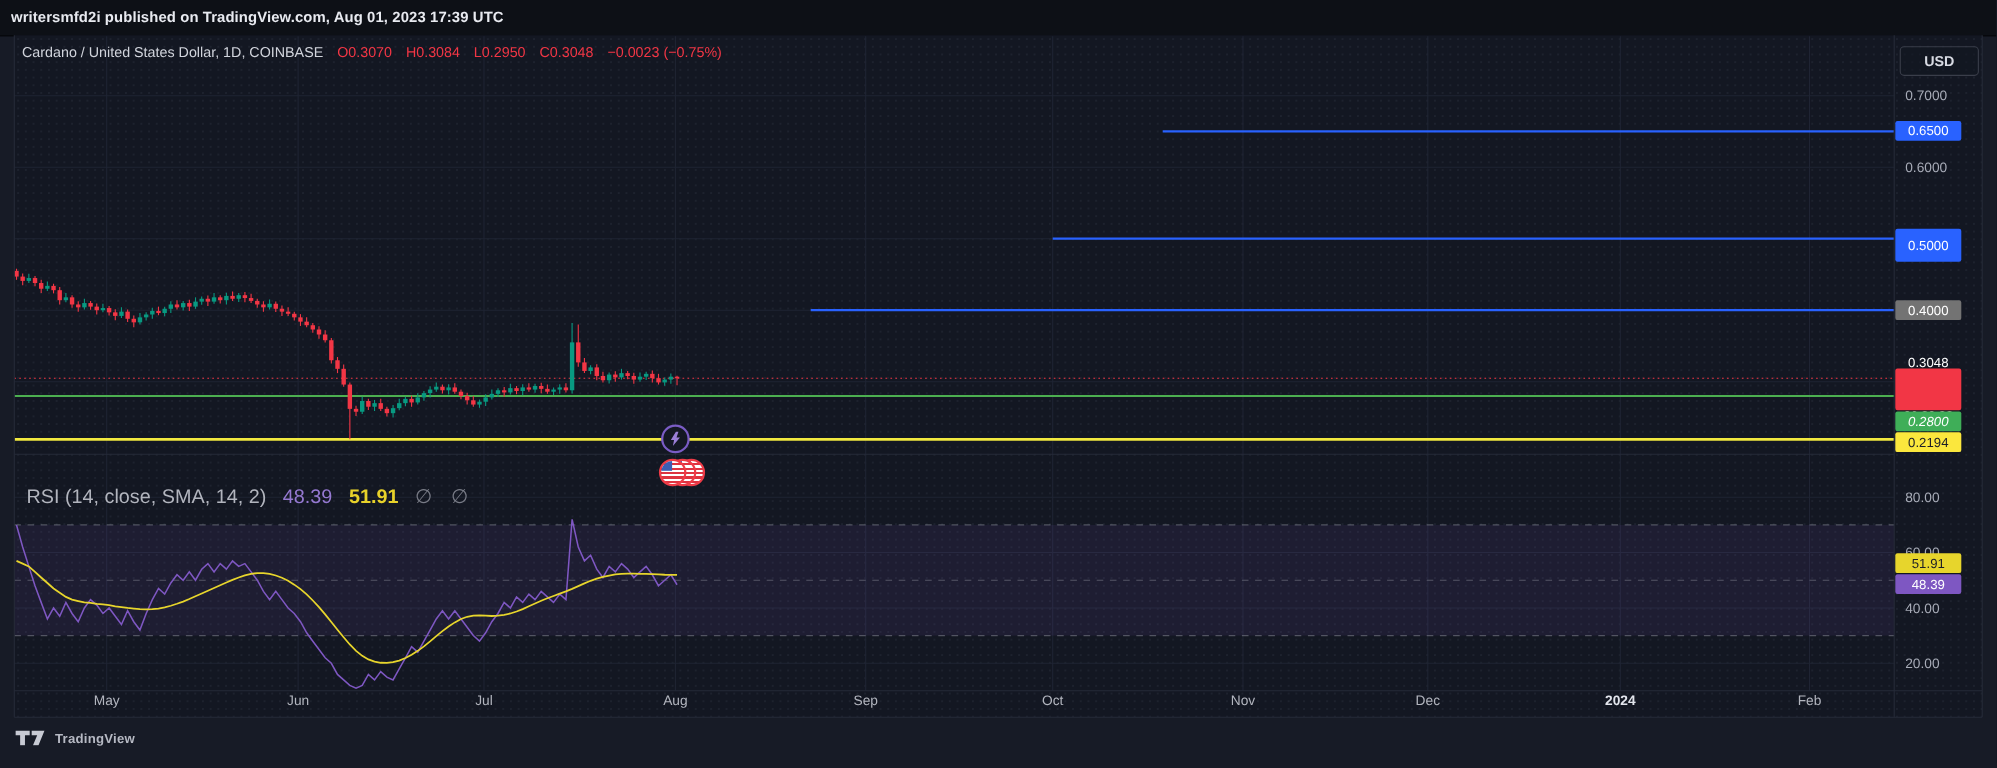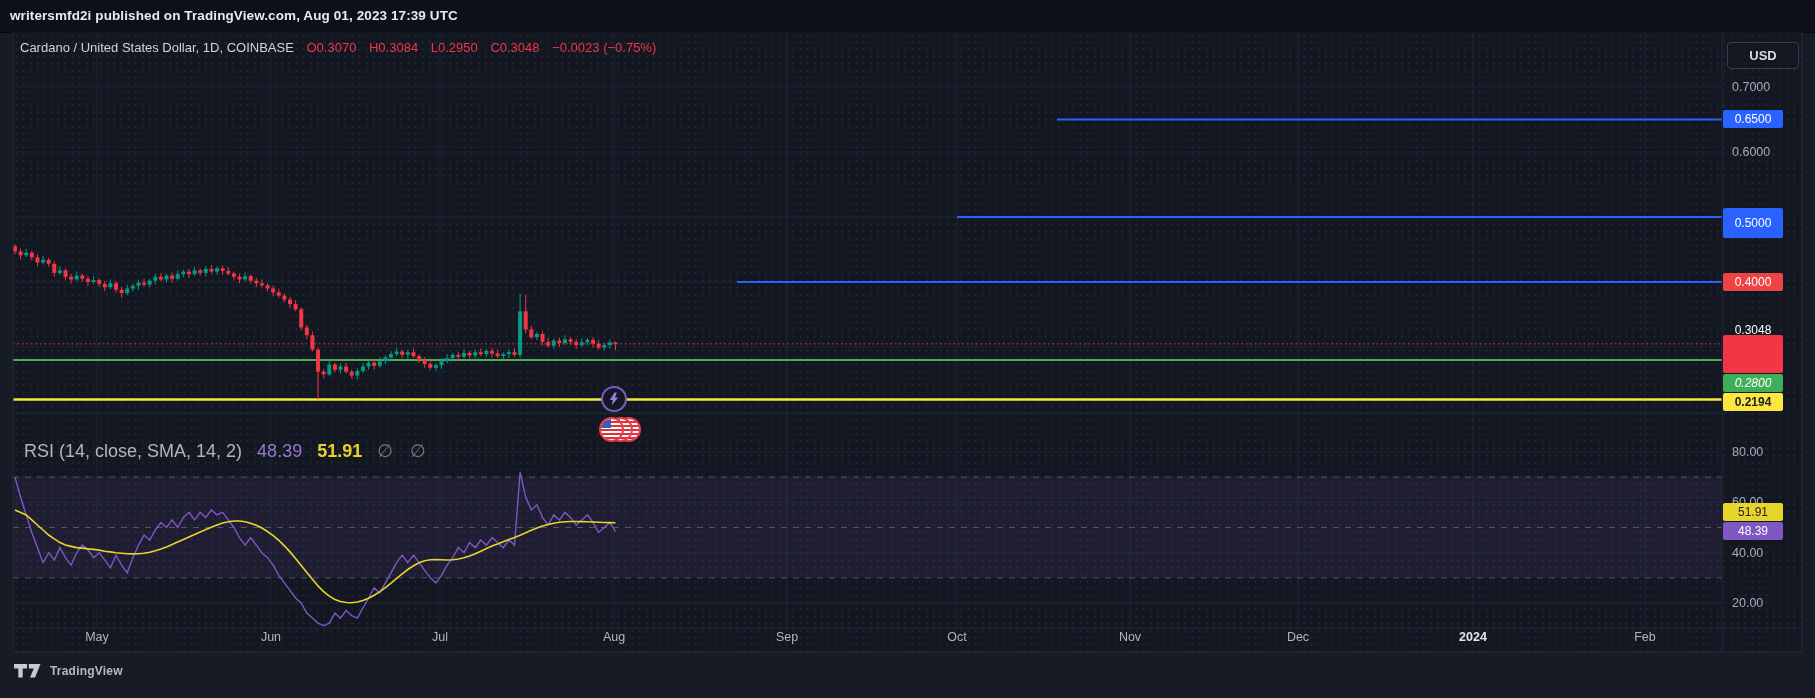--- a/index.html
+++ b/index.html
@@ -355,31 +355,31 @@
     <div class="pricelabel" style="top: 452px;">80.00</div>
     <div class="pricelabel" style="top: 502px;">60.00</div>
     <div class="pricelabel" style="top: 553px;">40.00</div>
     <div class="pricelabel" style="top: 603px;">20.00</div>
     <div class="badge" style="top: 110px; height: 18px; background: rgb(41, 98, 255); color: rgb(255, 255, 255);">
       <div>0.6500</div>
     </div>
     <div class="badge" style="top: 208px; height: 30px; background: rgb(41, 98, 255); color: rgb(255, 255, 255);">
       <div>0.5000</div>
     </div>
-    <div class="badge" style="top: 273px; height: 18px; background: #ef4444; color: rgb(255, 255, 255);">
+    <div class="badge" style="top: 273px; height: 18px; background: #737373; color: rgb(255, 255, 255);">
       <div>0.4000</div>
     </div>
     <div class="badge" style="top: 335px; height: 38px; background: rgb(242, 54, 69); color: rgb(255, 255, 255);">
       <div>0.3048</div>
       <div class="sub" style="color: rgb(255, 215, 217); margin-top: 33px;">06:20:32</div>
     </div>
     <div class="badge" style="top: 374px; height: 18px; background: rgb(63, 174, 88); color: rgb(255, 255, 255); font-style: italic;">
       <div>0.2800</div>
     </div>
-    <div class="badge" style="top: 393px; height: 18px; background: rgb(251, 231, 61); color: rgb(28, 30, 39); font-weight: bold;">
+    <div class="badge" style="top: 393px; height: 18px; background: rgb(251, 231, 61); color: rgb(28, 30, 39);">
       <div>0.2194</div>
     </div>
     <div class="badge" style="top: 503px; height: 18px; background: rgb(231, 213, 44); color: rgb(28, 30, 39);">
       <div>51.91</div>
     </div>
     <div class="badge" style="top: 522px; height: 18px; background: rgb(126, 87, 194); color: rgb(255, 255, 255);">
       <div>48.39</div>
     </div>
     <div class="timelabel" style="left: 97px;">May</div>
     <div class="timelabel" style="left: 271px;">Jun</div>

